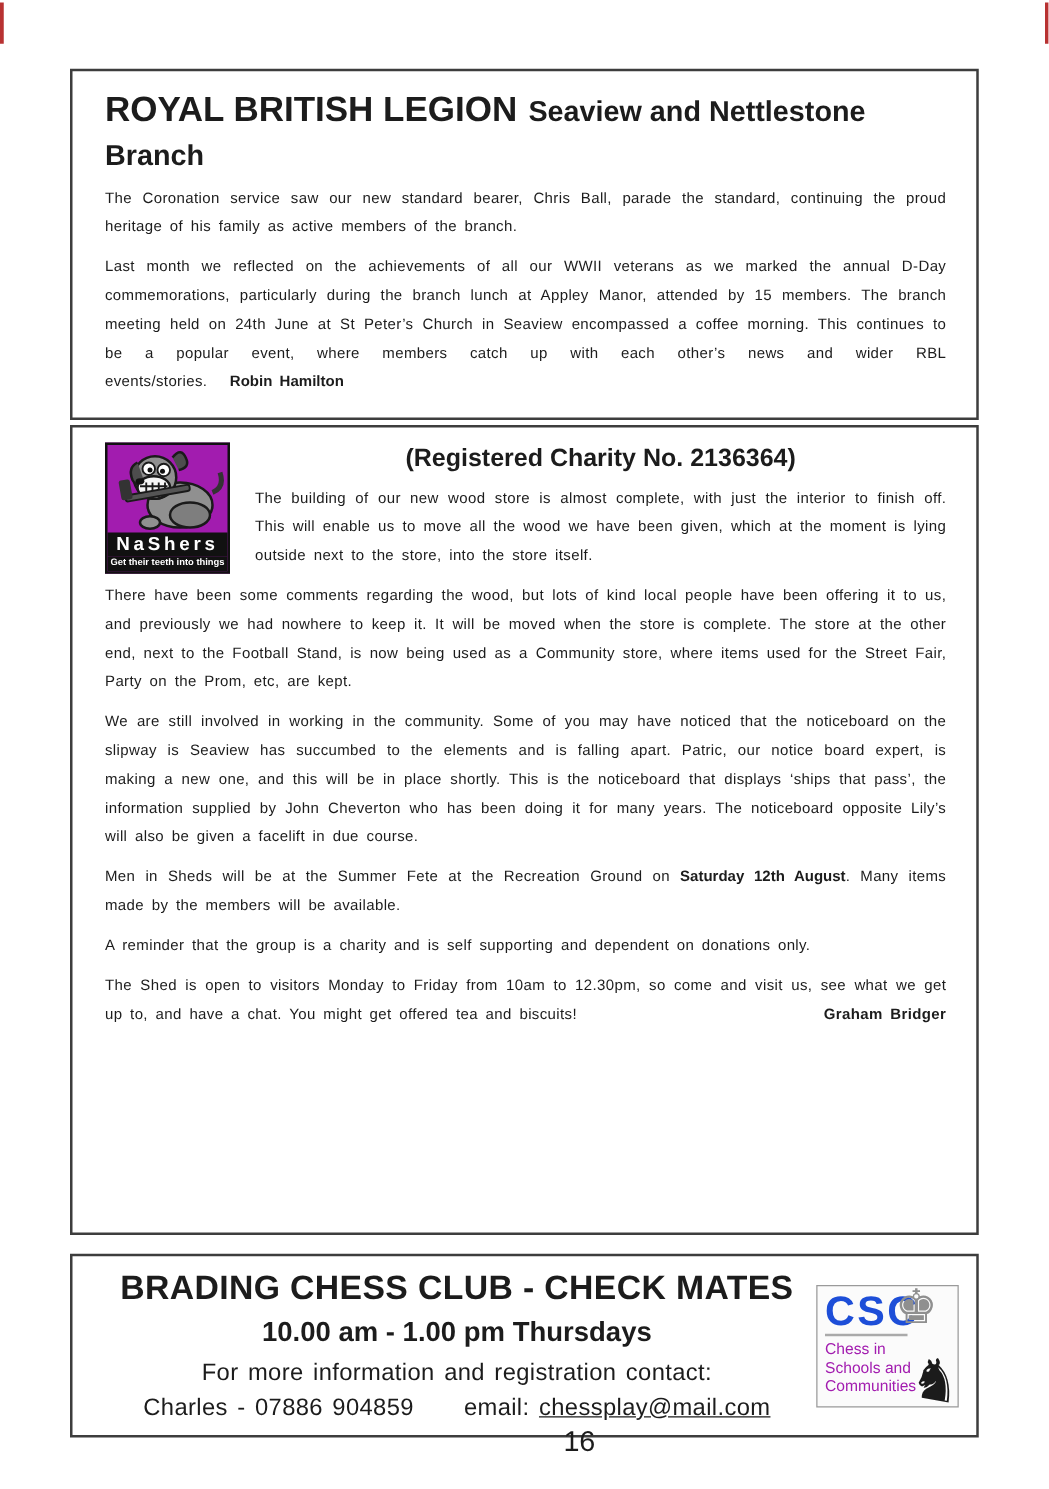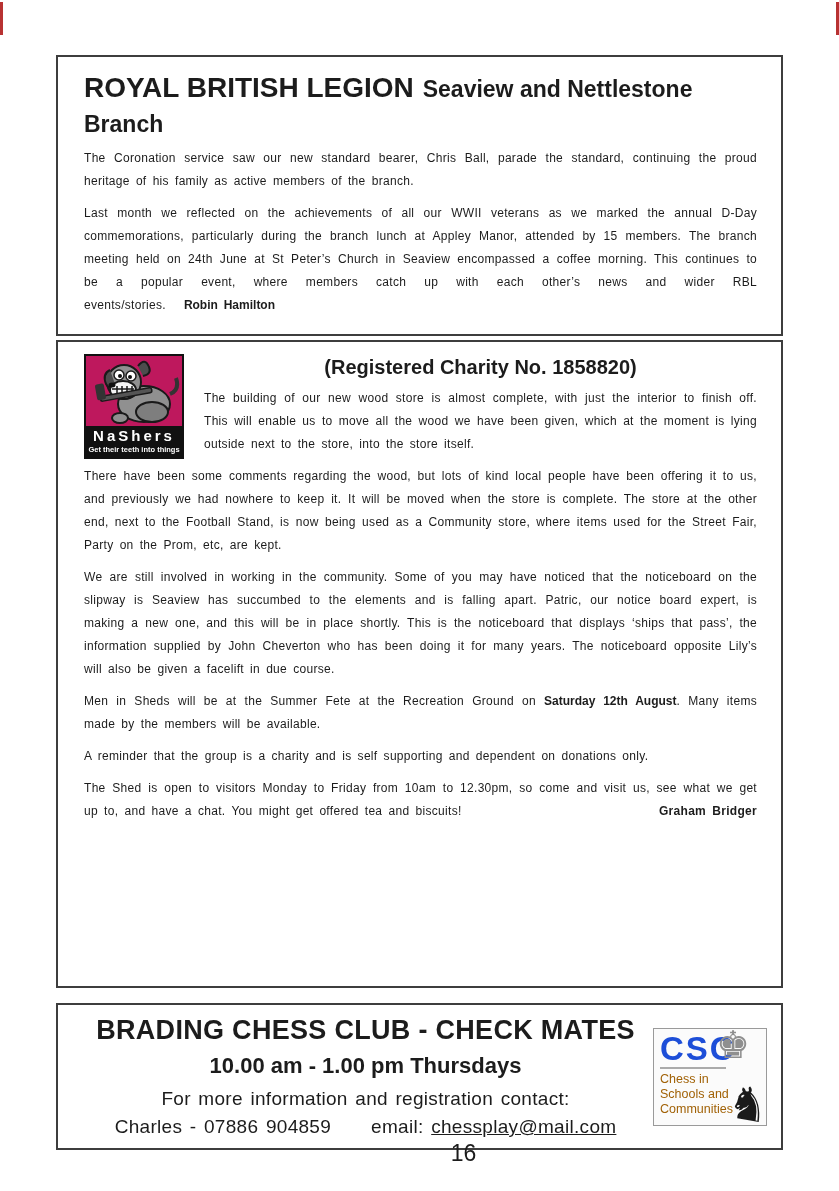--- a/index.html
+++ b/index.html
@@ -26,21 +26,21 @@
   .body-text {
     margin:0 0 9px; font-size:12px; line-height:23px;
     text-align:justify; word-spacing:2.5px; letter-spacing:0.3px;
   }
   .sig { font-weight:bold; letter-spacing:0; }
   .inline-sig { margin-left:18px; white-space:nowrap; }
   .sig-right { float:right; font-weight:bold; }
 
   .nashers-logo {
     float:left; width:100px; margin:0 20px 6px 0; border:2px solid #111;
-    background:#be185d; text-align:center; box-sizing:border-box;
+    background:#a21caf; text-align:center; box-sizing:border-box;
   }
   .nashers-logo svg { display:block; width:96px; height:70px; margin:0 auto; }
   .logo-name { background:#111; color:#fff; font-weight:bold; font-size:15px; letter-spacing:3px; padding:1px 0; }
   .logo-tagline { background:#111; color:#fff; font-weight:bold; font-size:7.5px; padding:0 0 3px; }
 
   .n-title { margin:0; font-size:26px; font-weight:bold; text-align:center; line-height:1.15; }
   .n-sub   { margin:2px 0 8px; font-size:20px; font-weight:bold; text-align:center; }
 
   .chess-left { flex:1; text-align:center; }
   .chess-title { margin:2px 0 7px; font-size:27px; font-weight:bold; letter-spacing:0.3px; }
@@ -50,21 +50,21 @@
   .contact-gap { display:inline-block; width:40px; }
   .email-link { color:inherit; text-decoration:underline; cursor:pointer; }
 
   .csc-logo {
     position:relative; flex-shrink:0; width:114px; height:98px;
     border:1px solid #9a9a9a; background:#fbfbfb; box-sizing:border-box;
     padding:3px 6px;
   }
   .csc-abbr { font-size:33px; font-weight:bold; color:#1d4ed8; letter-spacing:2px; line-height:1.05; }
   .csc-rule { height:2px; background:#aaa; width:66px; margin:1px 0 3px; }
-  .csc-line { font-size:12.5px; color:#a16207; line-height:15px; }
+  .csc-line { font-size:12.5px; color:#a21caf; line-height:15px; }
   .piece { position:absolute; line-height:1; font-family:"DejaVu Sans", sans-serif; }
   .piece.king   { top:-3px; right:16px; color:#8f8f8f; font-size:38px; }
   .piece.knight { bottom:-2px; right:-3px; color:#1b1b1b; font-size:46px; transform:rotate(10deg); }
 
   .page-number { position:absolute; top:1140px; left:0; width:100%; text-align:center; font-size:23px;padding-left:44px; }
 </style>
 </head>
 <body>
 
 <div class="page">
@@ -94,21 +94,21 @@
         <circle cx="44" cy="21" r="2" fill="#111"></circle>
         <ellipse cx="37" cy="34" rx="13" ry="9" fill="#f5f5f5" stroke="#1a1a1a" stroke-width="2"></ellipse>
         <path d="M26 33 h22 M31 30 v7 M36 30 v8 M41 30 v8 M46 30 v6" stroke="#1a1a1a" stroke-width="1.5" fill="none"></path>
         <ellipse cx="26" cy="29" rx="3.5" ry="2.5" fill="#111"></ellipse>
         <rect x="14" y="36" width="52" height="5" rx="2" fill="#555" stroke="#1a1a1a" stroke-width="1.5" transform="rotate(-10 40 38)"></rect>
         <rect x="10" y="28" width="9" height="16" rx="2" fill="#333" transform="rotate(-10 14 36)"></rect>
       </svg>
       <div class="logo-name">NaShers</div>
       <div class="logo-tagline">Get their teeth into things</div>
     </div>
-    <h3 class="n-sub">(Registered Charity No. 1858820)</h3>
+    <h3 class="n-sub">(Registered Charity No. 2136364)</h3>
     <p class="body-text">The building of our new wood store is almost complete, with just the interior to finish off. This will enable us to move all the wood we have been given, which at the moment is lying outside next to the store, into the store itself.</p>
     <p class="body-text">There have been some comments regarding the wood, but lots of kind local people have been offering it to us, and previously we had nowhere to keep it. It will be moved when the store is complete. The store at the other end, next to the Football Stand, is now being used as a Community store, where items used for the Street Fair, Party on the Prom, etc, are kept.</p>
     <p class="body-text">We are still involved in working in the community. Some of you may have noticed that the noticeboard on the slipway is Seaview has succumbed to the elements and is falling apart. Patric, our notice board expert, is making a new one, and this will be in place shortly. This is the noticeboard that displays ‘ships that pass’, the information supplied by John Cheverton who has been doing it for many years. The noticeboard opposite Lily’s will also be given a facelift in due course.</p>
     <p class="body-text"><span>Men in Sheds will be at the Summer Fete at the Recreation Ground on </span><span class="sig">Saturday 12th August</span><span>. Many items made by the members will be available.</span></p>
     <p class="body-text">A reminder that the group is a charity and is self supporting and dependent on donations only.</p>
     <p class="body-text"><span>The Shed is open to visitors Monday to Friday from 10am to 12.30pm, so come and visit us, see what we get up to, and have a chat. You might get offered tea and biscuits!</span><span class="sig-right">Graham Bridger</span></p>
   </section>
 
   <section class="box box-chess">
     <div class="chess-left">

